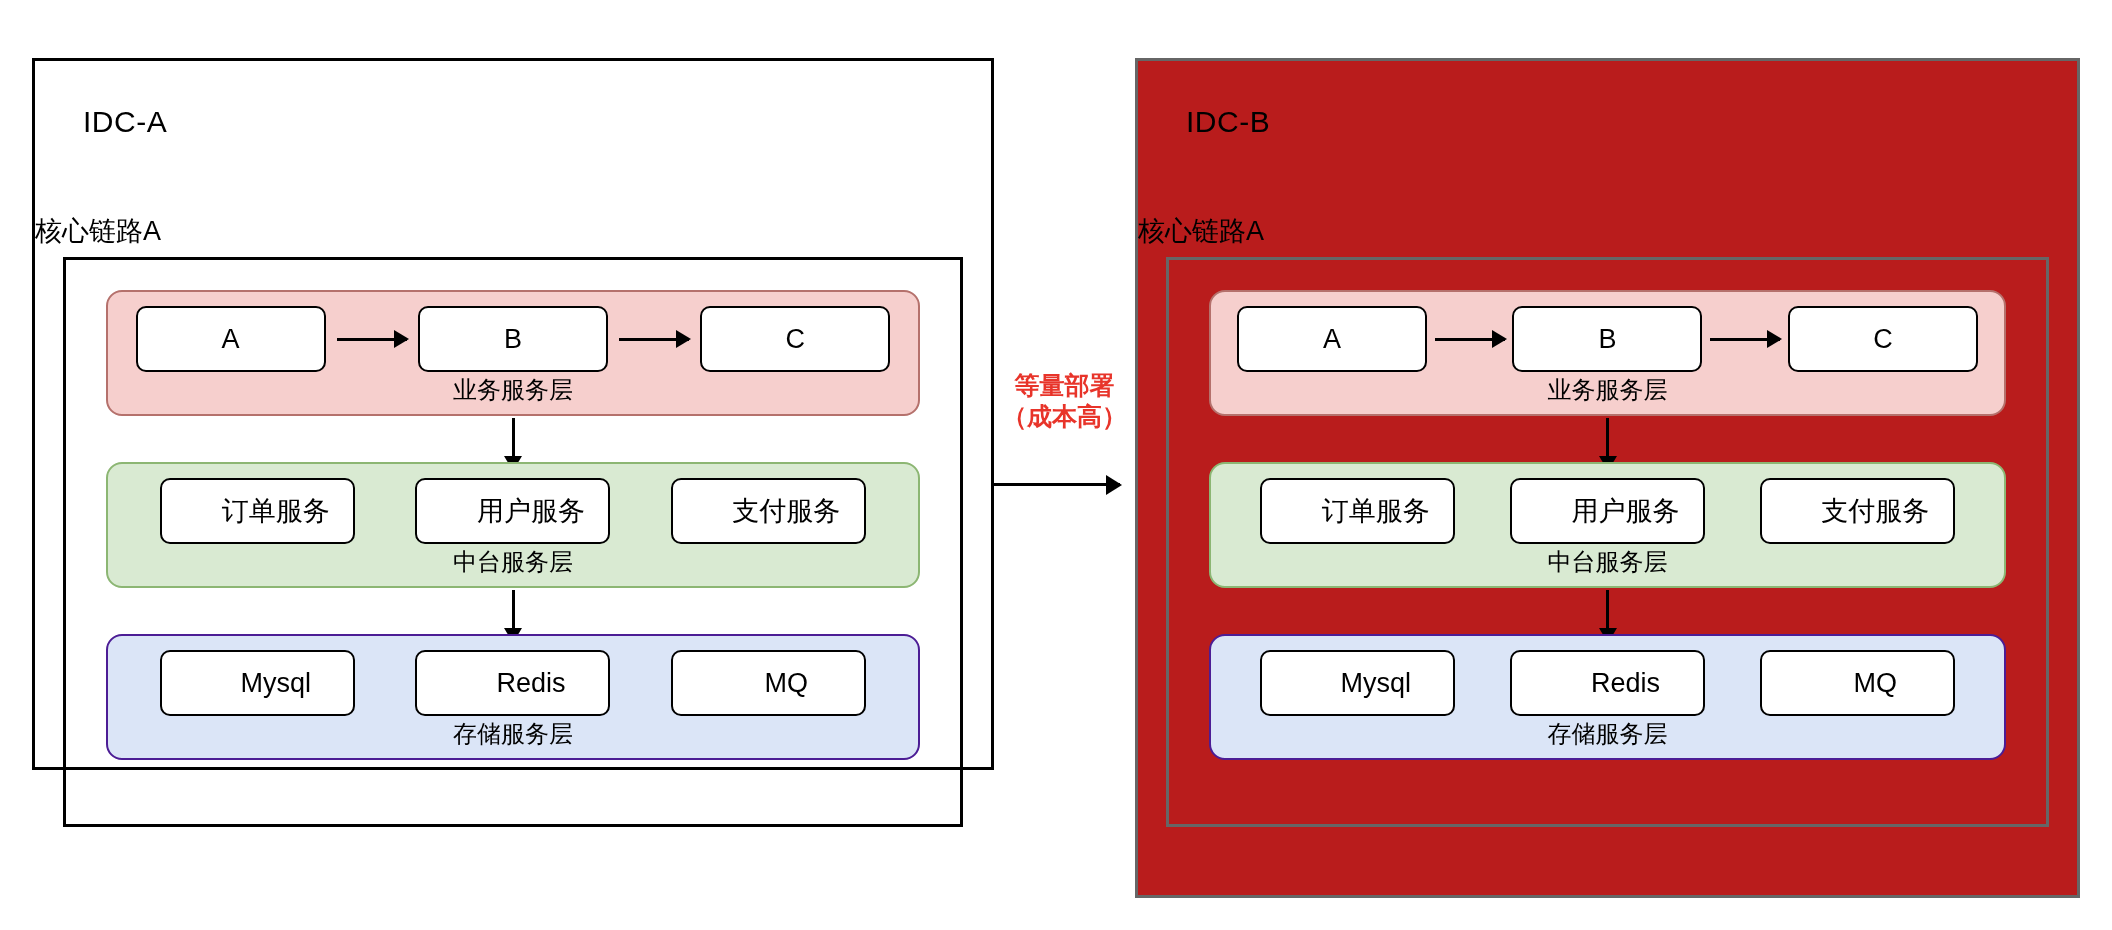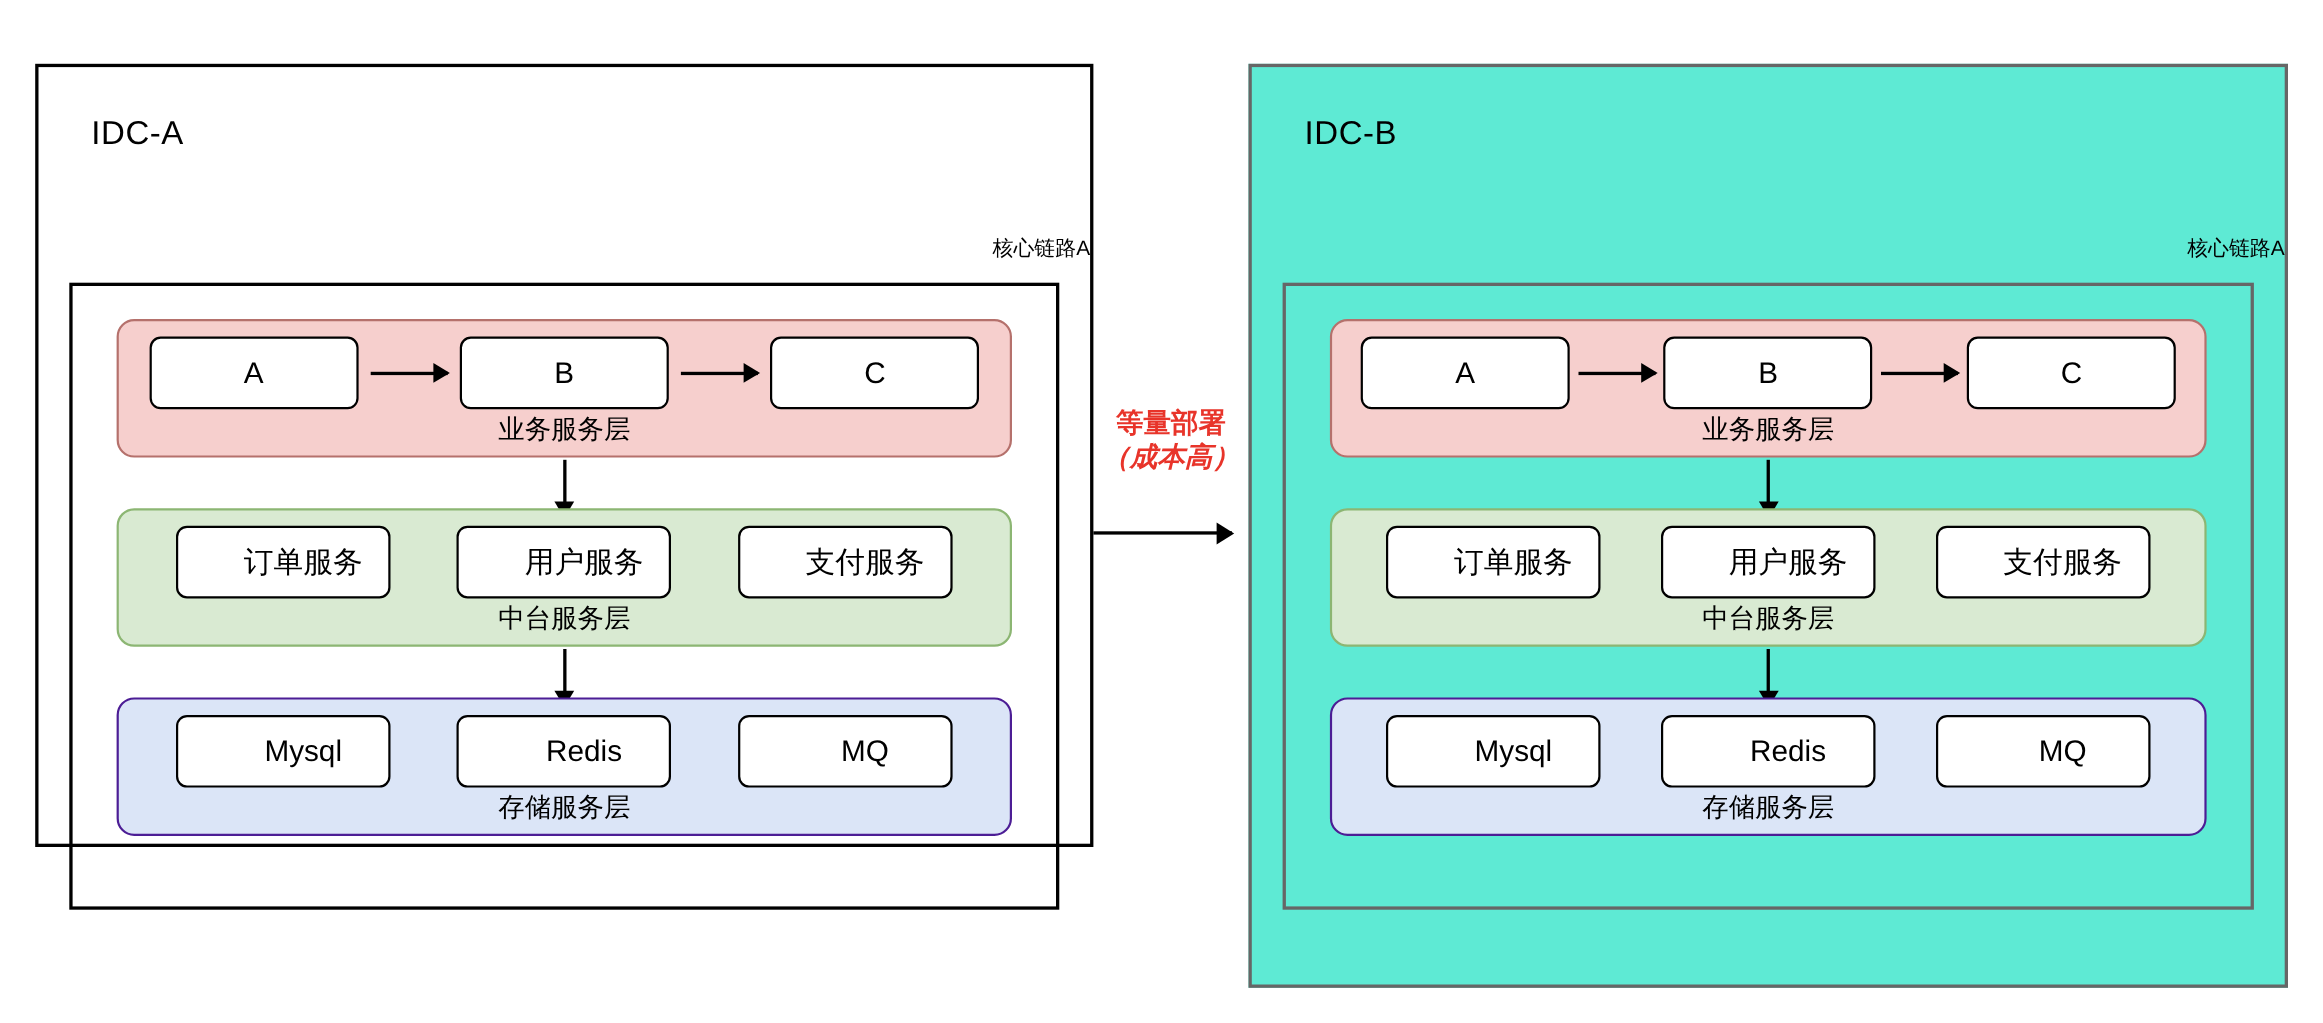--- a/index.html
+++ b/index.html
@@ -32,42 +32,42 @@
     width: 962px;
     height: 712px;
     background: #ffffff;
     border: 3px solid #000000;
   }
   .idc-panel.idc-b {
     left: 1135px;
     top: 58px;
     width: 945px;
     height: 840px;
-    background: #5eead4;
+    background: #b91c1c;
     border: 3px solid #666666;
   }
 
   .idc-label {
     position: absolute;
     left: 48px;
     top: 44px;
     font-size: 30px;
     color: #000000;
     letter-spacing: 0.5px;
     white-space: nowrap;
   }
 
   
   .core-title {
     position: absolute;
     top: 152px;
     left: 0;
     width: 100%;
-    text-align: right;
-    font-size: 19px;
+    text-align: left;
+    font-size: 27px;
     color: #000000;
   }
   .core-box {
     position: absolute;
     box-sizing: border-box;
     left: 28px;
     top: 196px;
     right: 28px;
     height: 570px;
     background: transparent;
@@ -189,21 +189,21 @@
     position: absolute;
     left: 0;
     top: 0;
     width: 100%;
     text-align: center;
     color: #e8342a;
     font-size: 25px;
     font-weight: bold;
     line-height: 1.25;
   }
-  .center-label .l2 { display: block; font-style: italic; }
+  .center-label .l2 { display: block; }
   .big-arrow {
     position: absolute;
     left: 0;
     bottom: 24px;
     width: 126px;
     height: 3px;
     background: #000000;
   }
   .big-arrow::after {
     content: "";

